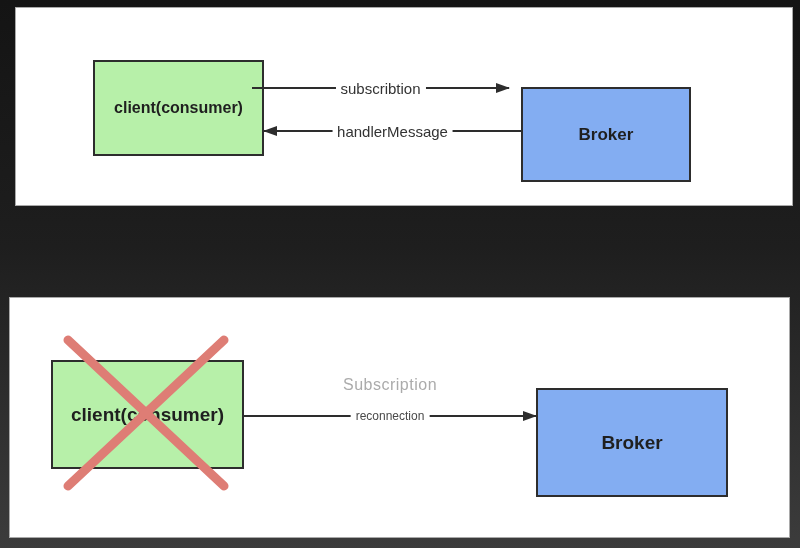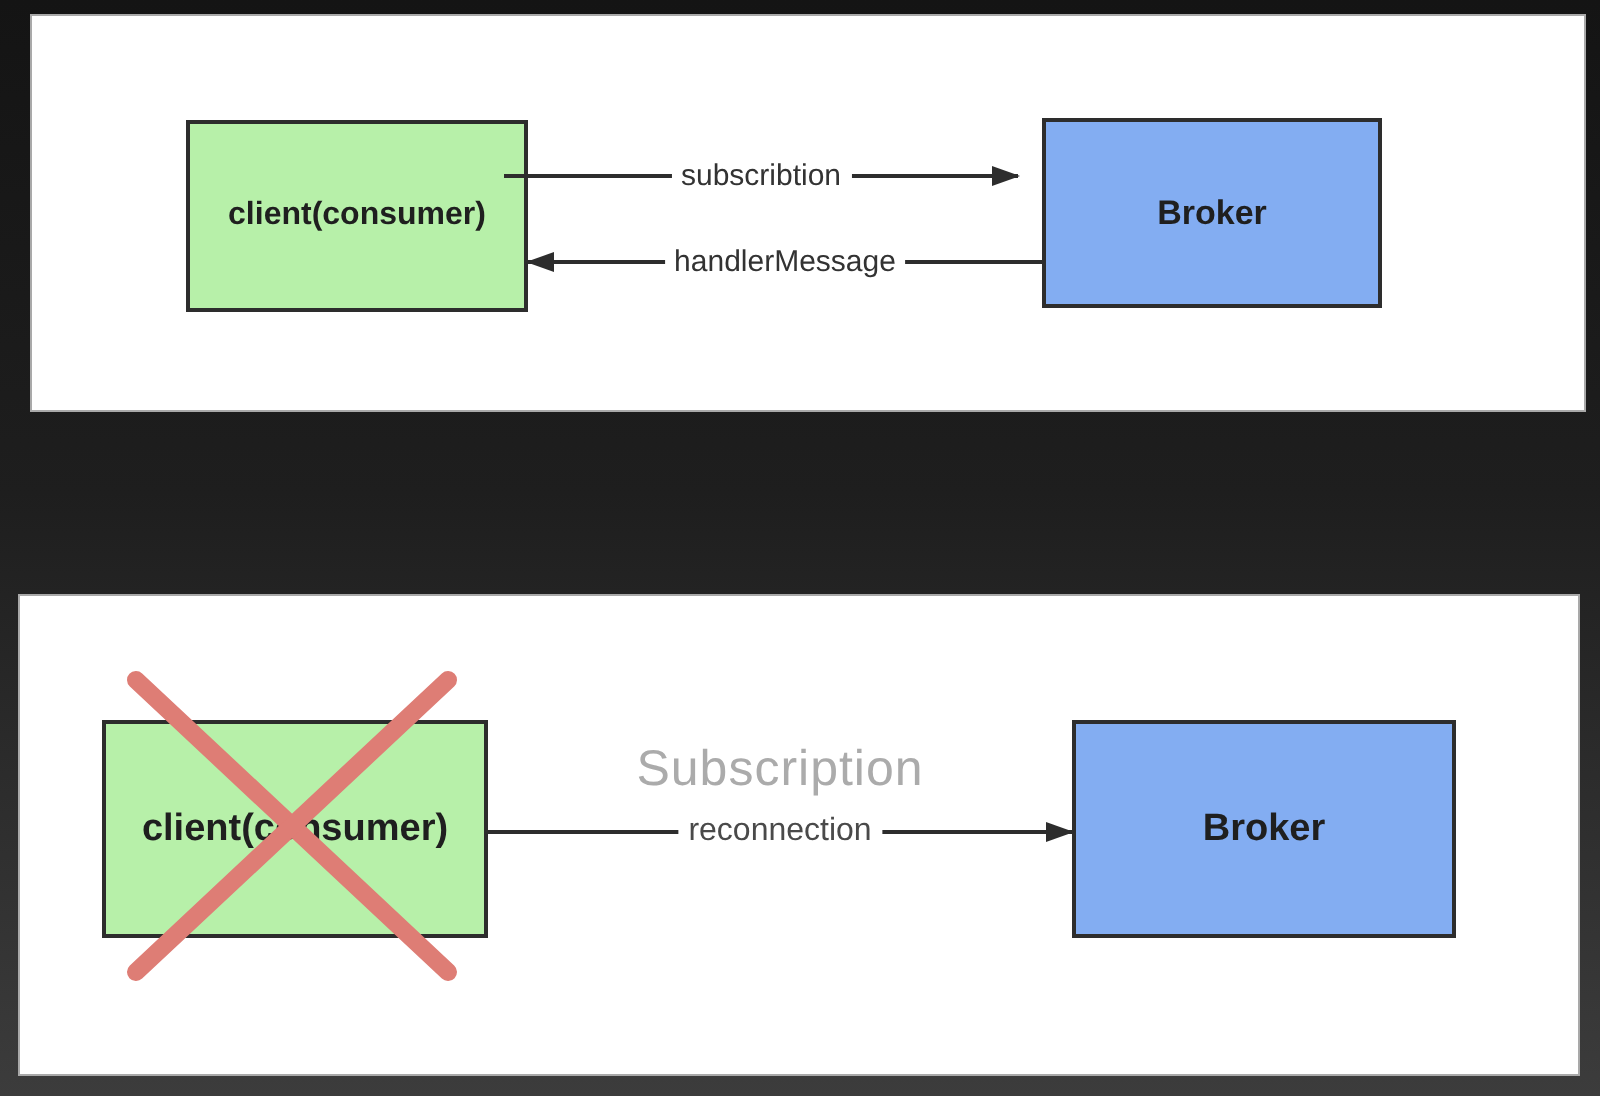--- a/index.html
+++ b/index.html
@@ -21,21 +21,21 @@
   .node{
     position:absolute;
     border:2px solid var(--node-border,#2d2d2d);
     box-sizing:border-box;
     display:flex;align-items:center;justify-content:center;
     color:#1f1f1f;
     font-weight:600;
     text-align:center;
   }
   .node.green{background:var(--node-green-fill,#b7f0a9);}
-  .node.blue{background:var(--node-blue-fill,#83adf2);}
+  .node.blue{background:var(--node-blue-fill,#83adf2);margin-top:28px;}
   .pt-client{left:77px;top:52px;width:171px;height:96px;font-size:16px;}
   .pt-broker{left:505px;top:51px;width:170px;height:95px;font-size:17px;}
   .pb-client{left:41px;top:62px;width:193px;height:109px;font-size:19px;}
   .pb-broker{left:526px;top:62px;width:192px;height:109px;font-size:19px;}
   .arrow{position:absolute;height:2px;background:var(--arrow-color,#2d2d2d);}
   .arr-sub{left:236px;top:79px;width:257px;}
   .arr-handler{left:248px;top:122px;width:257px;}
   .arr-reconnect{left:234px;top:117px;width:292px;}
   .head{position:absolute;width:0;height:0;top:50%;}
   .head-right{
@@ -49,25 +49,25 @@
     border-right:14px solid var(--arrow-color,#2d2d2d);
   }
   .arrow-label{
     position:absolute;left:50%;top:50%;
     transform:translate(-50%,-50%);
     background:var(--panel-bg,#fff);
     padding:0 5px;
     font-size:15px;color:var(--label-color,#333);
     white-space:nowrap;
   }
-  .arr-reconnect .arrow-label{font-size:16px;color:var(--reconnect-label-color,#4a4a4a);}
+  .arr-reconnect .arrow-label{font-size:12px;color:var(--reconnect-label-color,#4a4a4a);}
   .ghost-label{
     position:absolute;left:50%;top:-30px;
     transform:translate(-50%,-50%);
-    font-size:25px;color:var(--ghost-label-color,#ababab);
+    font-size:16px;color:var(--ghost-label-color,#ababab);
     white-space:nowrap;
     letter-spacing:0.5px;
   }
   .cross{position:absolute;left:52px;top:36px;z-index:5;}
 </style>
 </head>
 <body>
 
 <div class="stage">
 

